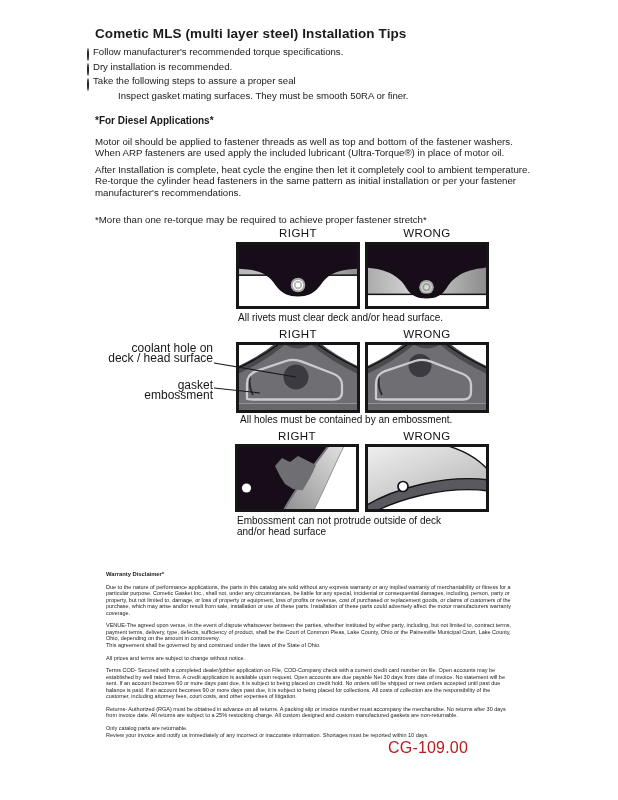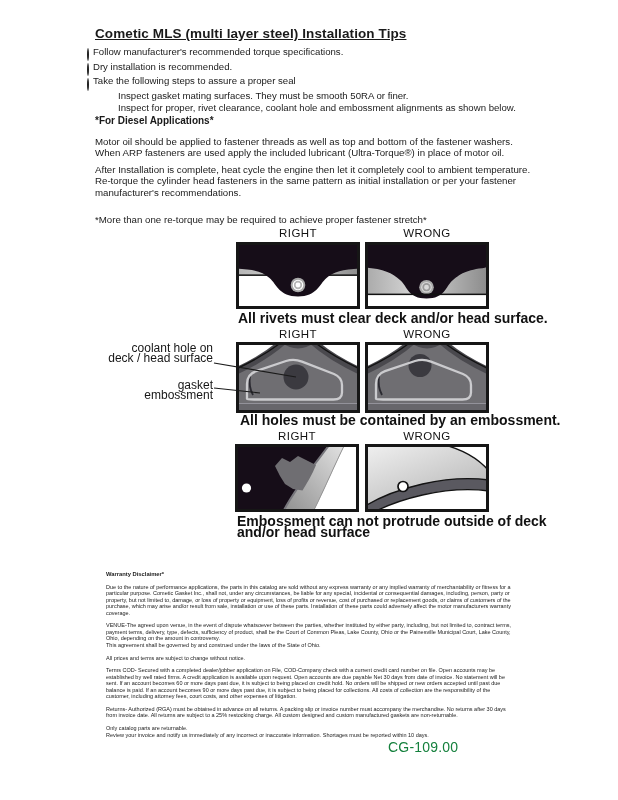--- a/index.html
+++ b/index.html
@@ -13,45 +13,45 @@
   html,body{margin:0;padding:0;background:#ffffff;}
   .page{
     position:relative;width:618px;height:800px;background:#ffffff;overflow:hidden;
     font-family:"Liberation Sans","DejaVu Sans",sans-serif;color:var(--ink);
   }
   .abs{position:absolute;}
   .pre{white-space:pre-line;}
 
   .title{
     left:95px;top:26px;margin:0;font-size:13.5px;font-weight:bold;
-    text-decoration:underline;letter-spacing:0.1px;
+    letter-spacing:0.1px;
   }
   .tips{left:87px;top:46px;width:470px;font-size:9.6px;line-height:11.5px;}
   .tip-row{display:flex;align-items:flex-start;}
   .tip-row.sub{margin-left:27px;}
   .marker{flex:0 0 auto;margin-top:3.2px;margin-right:4px;}
   .ring{width:3.6px;height:3.6px;border:0.9px solid #222;border-radius:50%;}
   .dot{width:3.4px;height:3.4px;background:#161616;border-radius:50%;margin-top:3.6px;}
 
   .diesel-heading{left:95px;top:115px;margin:0;font-size:10px;font-weight:bold;}
   .body-para{left:95px;width:436px;font-size:9.7px;line-height:11.4px;}
   .p1{top:136px;}
   .p2{top:164px;}
   .note{top:214px;}
 
   .fig-label{width:124px;text-align:center;font-size:11.5px;letter-spacing:0.4px;color:#131313;}
-  .caption{font-size:14px;line-height:10.6px;color:#111;font-weight:bold;}
+  .caption{font-size:10px;line-height:10.6px;color:#111;}
 
   .anno{left:108px;width:105px;text-align:right;font-size:12px;line-height:9.6px;color:#161616;}
 
   .warranty{left:106px;top:571px;width:408px;font-size:5.5px;line-height:6.4px;color:#222;}
   .warranty h3{margin:0 0 6.5px 0;font-size:5.8px;font-weight:bold;}
   .warranty p{margin:0 0 6.5px 0;}
 
-  .page-number{left:388px;top:739px;font-size:14px;color:#15803d;letter-spacing:0.2px;}
+  .page-number{left:388px;top:739px;font-size:16px;color:#b91c1c;letter-spacing:0.2px;}
 </style>
 </head>
 <body>
 
 <div class="page">
 
   <h1 class="abs title">Cometic MLS (multi layer steel) Installation Tips</h1>
 
   <div class="abs tips">
     <div class="tip-row">
@@ -62,24 +62,20 @@
       <span class="marker"><span class="ring"></span></span>
       <span>Dry installation is recommended.</span>
     </div>
     <div class="tip-row">
       <span class="marker"><span class="ring"></span></span>
       <span>Take the following steps to assure a proper seal</span>
     </div>
     <div class="tip-row sub">
       <span class="marker"><span class="dot"></span></span>
       <span>Inspect gasket mating surfaces.  They must be smooth 50RA or finer.</span>
-    </div>
-    <div class="tip-row sub">
-      <span class="marker"><span class="dot"></span></span>
-      <span>Inspect for proper, rivet clearance, coolant hole and embossment alignments as shown below.</span>
     </div>
   </div>
 
   <h2 class="abs diesel-heading">*For Diesel Applications*</h2>
   <div class="abs body-para p2">After Installation is complete, heat cycle the engine then let it completely cool to ambient temperature. Re-torque the cylinder head fasteners in the same pattern as initial installation or per your fastener manufacturer's recommendations.</div>
   <div class="abs body-para p1">Motor oil should be applied to fastener threads as well as top and bottom of the fastener washers. When ARP fasteners are used apply the included lubricant (Ultra-Torque®) in place of motor oil.</div>
   <div class="abs body-para note">*More than one re-torque may be required to achieve proper fastener stretch*</div>
 
   <div class="abs fig-label" style="left:236px;top:227px;">RIGHT</div>
   <div class="abs fig-label" style="left:365px;top:227px;">WRONG</div>

